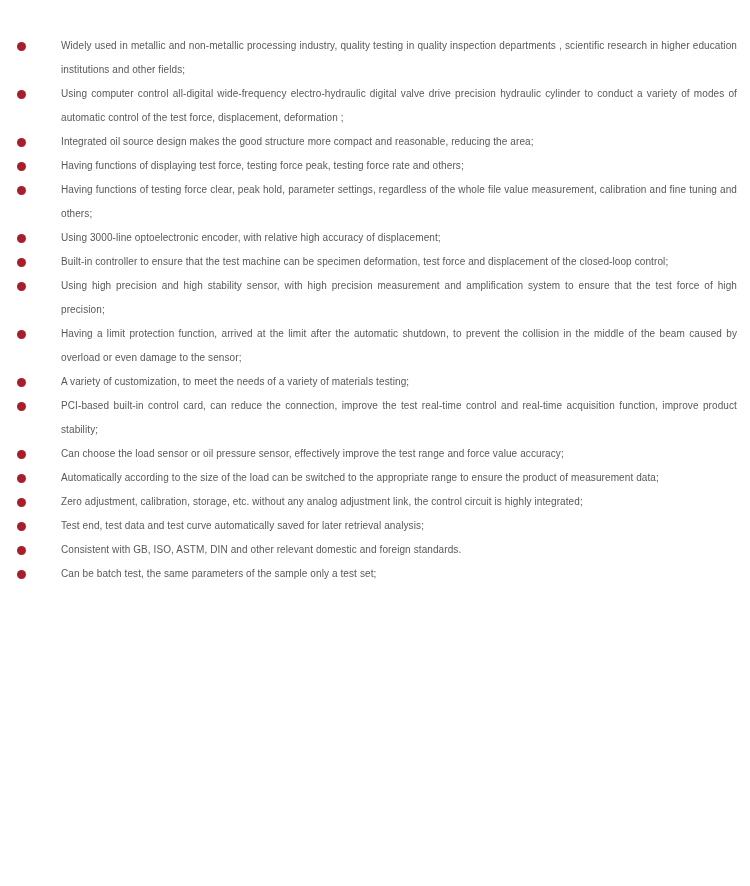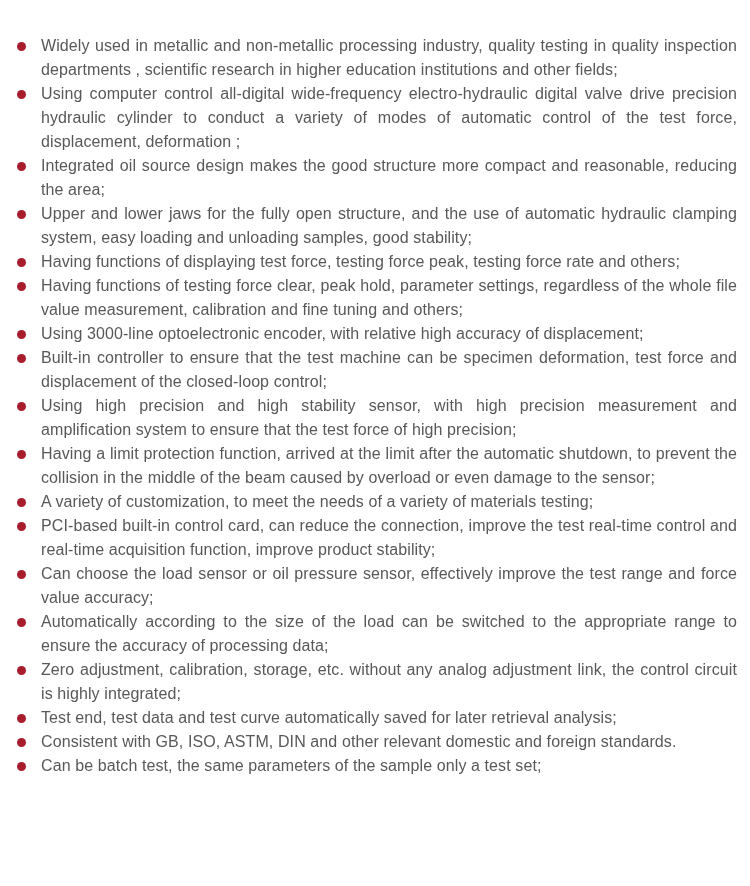--- a/index.html
+++ b/index.html
@@ -38,22 +38,22 @@
   .bullet {
     flex: 0 0 auto;
     width: 9px;
     height: 9px;
     border-radius: 50%;
     background: #a81e2d;
     margin: 8px 0 0 3px;
   }
   .feature-text {
     flex: 1 1 auto;
-    margin-left: 15px;
-    font-size: 16px;
+    margin-left: 35px;
+    font-size: 10px;
     line-height: 24px;
     color: #58585a;
     text-align: justify;
     letter-spacing: 0.1px;
   }
 </style>
 </head>
 <body>
 
 <div class="features-section">
@@ -63,24 +63,20 @@
       <span class="bullet"></span>
       <span class="feature-text">Widely used in metallic and non-metallic processing industry, quality testing in quality inspection departments , scientific research in higher education institutions and other fields;</span>
     </li>
     <li class="feature-item">
       <span class="bullet"></span>
       <span class="feature-text">Using computer control all-digital wide-frequency electro-hydraulic digital valve drive precision hydraulic cylinder to conduct a variety of modes of automatic control of the test force, displacement, deformation ;</span>
     </li>
     <li class="feature-item">
       <span class="bullet"></span>
       <span class="feature-text">Integrated oil source design makes the good structure more compact and reasonable, reducing the area;</span>
-    </li>
-    <li class="feature-item">
-      <span class="bullet"></span>
-      <span class="feature-text">Upper and lower jaws for the fully open structure, and the use of automatic hydraulic clamping system, easy loading and unloading samples, good stability;</span>
     </li>
     <li class="feature-item">
       <span class="bullet"></span>
       <span class="feature-text">Having functions of displaying test force, testing force peak, testing force rate and others;</span>
     </li>
     <li class="feature-item">
       <span class="bullet"></span>
       <span class="feature-text">Having functions of testing force clear, peak hold, parameter settings, regardless of the whole file value measurement, calibration and fine tuning and others;</span>
     </li>
     <li class="feature-item">
@@ -106,21 +102,21 @@
     <li class="feature-item">
       <span class="bullet"></span>
       <span class="feature-text">PCI-based built-in control card, can reduce the connection, improve the test real-time control and real-time acquisition function, improve product stability;</span>
     </li>
     <li class="feature-item">
       <span class="bullet"></span>
       <span class="feature-text">Can choose the load sensor or oil pressure sensor, effectively improve the test range and force value accuracy;</span>
     </li>
     <li class="feature-item">
       <span class="bullet"></span>
-      <span class="feature-text">Automatically according to the size of the load can be switched to the appropriate range to ensure the accuracy of processing data;</span>
+      <span class="feature-text">Automatically according to the size of the load can be switched to the appropriate range to ensure the product of measurement data;</span>
     </li>
     <li class="feature-item">
       <span class="bullet"></span>
       <span class="feature-text">Zero adjustment, calibration, storage, etc. without any analog adjustment link, the control circuit is highly integrated;</span>
     </li>
     <li class="feature-item">
       <span class="bullet"></span>
       <span class="feature-text">Test end, test data and test curve automatically saved for later retrieval analysis;</span>
     </li>
     <li class="feature-item">

